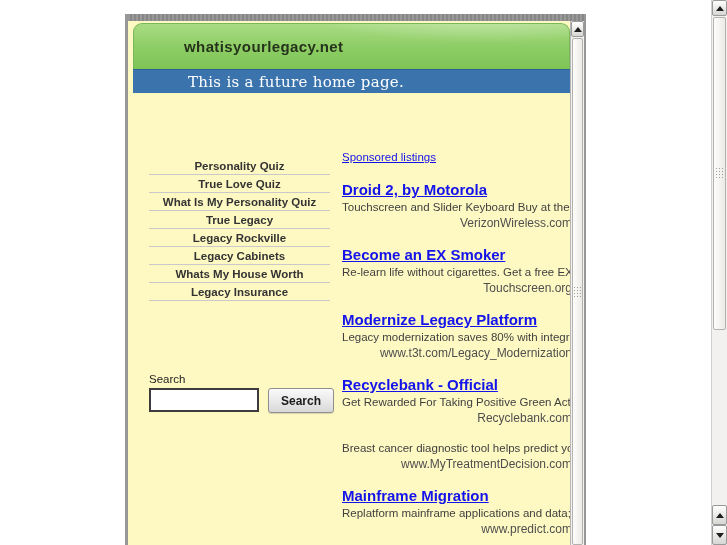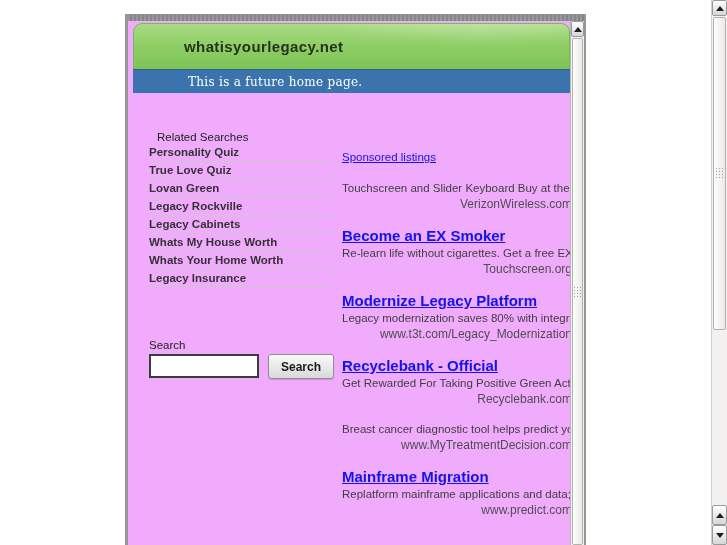--- a/index.html
+++ b/index.html
@@ -13,52 +13,52 @@
   .window{
     position:absolute;left:125px;top:14px;width:461px;height:531px;
     box-sizing:border-box;background:#fff;
     border-left:3px solid #979797;border-right:2px solid #979797;
   }
   .win-topbar{
     height:7px;background:#8d8d8d;
     background-image:repeating-linear-gradient(90deg,rgba(255,255,255,.10) 0 2px,rgba(0,0,0,.05) 2px 4px);
   }
   .win-body{display:flex;height:524px;}
-  .content{flex:1;background:#f0abfc;overflow:hidden;position:relative;}
+  .content{flex:1;background:#fef9c3;overflow:hidden;position:relative;}
 
   
   .site-header{
     margin:2px 0 0 5px;height:46px;border-radius:9px 9px 0 0;
     background:
       radial-gradient(ellipse 70% 120% at 80% -30%,rgba(255,255,255,.38),rgba(255,255,255,0) 60%),
       linear-gradient(180deg,#a9db83 0%,#8fce66 48%,#7dc456 100%);
     display:flex;align-items:center;
     border:1px solid #79b858;border-bottom:none;box-sizing:border-box;
   }
   .site-title{
     padding-left:50px;font-size:15px;font-weight:bold;color:#26331c;letter-spacing:.4px;
   }
   .tagline-bar{
     margin-left:5px;height:24px;background:#3b74ad;
     display:flex;align-items:center;border-top:1px solid #2d5f94;box-sizing:border-box;
   }
   .tagline-bar span{
-    padding-left:55px;color:#ffffff;font-family:"DejaVu Serif",serif;font-size:12px;letter-spacing:.3px;
+    padding-left:55px;color:#ffffff;font-family:"DejaVu Serif",serif;font-size:15px;letter-spacing:.3px;
   }
 
   
   .main{position:relative;padding-top:38px;}
   .left-col{margin-left:21px;width:181px;}
   .related-heading{margin-left:8px;font-size:11.5px;color:#222;}
-  .related-list{list-style:none;margin:0 0 0 0;padding:0;}
+  .related-list{list-style:none;margin:26px 0 0 0;padding:0;text-align:center;}
   .related-list li{
     font-size:11.5px;font-weight:bold;color:#333;
     padding:3px 0 2px 0;border-bottom:1px solid #c9c9c9;cursor:pointer;
   }
-  .search-area{margin-top:52px;}
+  .search-area{margin-top:72px;}
   .search-label{font-size:11.5px;color:#222;display:block;margin-bottom:3px;}
   .search-row{display:flex;align-items:flex-start;}
   .search-input{
     width:100px;height:18px;border:2px solid #3c3c3c;border-radius:0;
     font-size:12px;padding:1px 3px;outline:none;background:#fff;
   }
   .search-button{
     margin-left:9px;height:25px;padding:0 12px;
     font-family:"Liberation Sans",sans-serif;font-size:12px;font-weight:bold;color:#1a1a1a;
     background:linear-gradient(180deg,#fafafa 0%,#e8e8e8 55%,#d8d8d8 100%);
@@ -135,45 +135,45 @@
         <div class="site-header">
           <span class="site-title">whatisyourlegacy.net</span>
         </div>
         <div class="tagline-bar">
           <span>This is a future home page.</span>
         </div>
 
         <div class="main">
 
           <div class="left-col">
-            <div class="related-heading">Related Searches</div>
             <ul class="related-list">
               <li>Personality Quiz</li>
               <li>True Love Quiz</li>
-              <li>Lovan Green</li>
+              <li>What Is My Personality Quiz</li>
+              <li>True Legacy</li>
               <li>Legacy Rockville</li>
               <li>Legacy Cabinets</li>
               <li>Whats My House Worth</li>
-              <li>Whats Your Home Worth</li>
               <li>Legacy Insurance</li>
             </ul>
 
             <div class="search-area">
               <label class="search-label">Search</label>
               <div class="search-row">
                 <input type="text" class="search-input" value="" style="">
                 <button class="search-button">Search</button>
               </div>
             </div>
           </div>
 
           <div class="right-col">
             <a class="sponsored-heading">Sponsored listings</a>
 
             <div class="listing">
+              <a class="listing-title">Droid 2, by Motorola</a>
               <div class="listing-desc">Touchscreen and Slider Keyboard Buy at the Ve</div>
               <a class="listing-url">VerizonWireless.com</a>
             </div>
 
             <div class="listing">
               <a class="listing-title">Become an EX Smoker</a>
               <div class="listing-desc">Re-learn life without cigarettes. Get a free EX®</div>
               <a class="listing-url">Touchscreen.org</a>
             </div>
 

